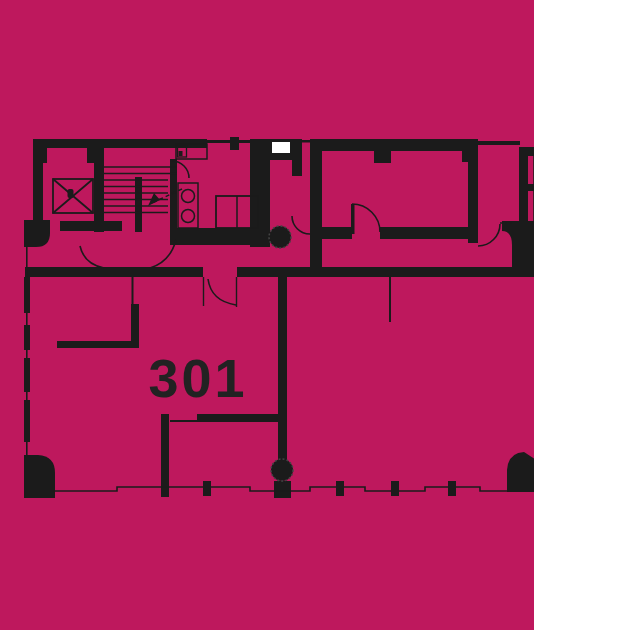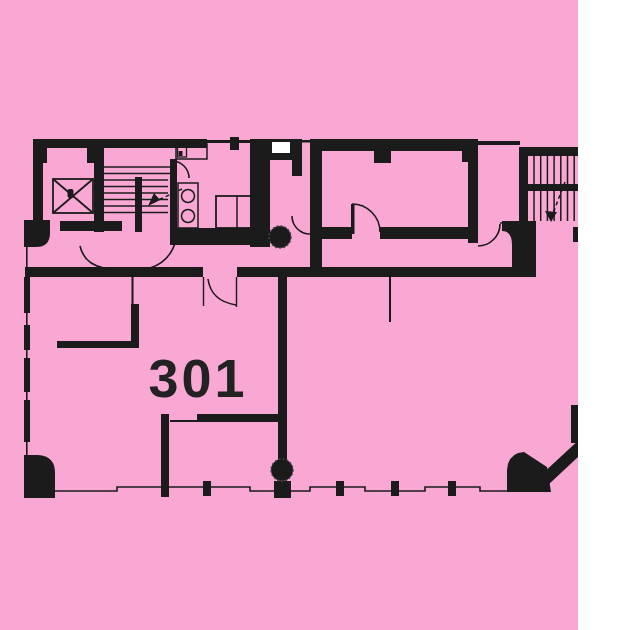--- a/index.html
+++ b/index.html
@@ -1,16 +1,16 @@
 <!DOCTYPE html>
 <html><head>
 <meta charset="utf-8">
 <style>
   html,body{margin:0;padding:0;background:#ffffff;}
-  .canvas{position:relative;width:578px;height:630px;background:#f9a8d4;overflow:hidden;
+  .canvas{position:relative;width:534px;height:630px;background:#be185d;overflow:hidden;
           font-family:"Liberation Sans",sans-serif;}
   svg{display:block;}
   .room-label{font-family:"Liberation Sans",sans-serif;font-weight:bold;
               letter-spacing:3px;fill:#222222;}
 </style>
 </head>
 <body>
 
 <div class="canvas">
 <svg width="630" height="630" viewBox="0 0 630 630">

